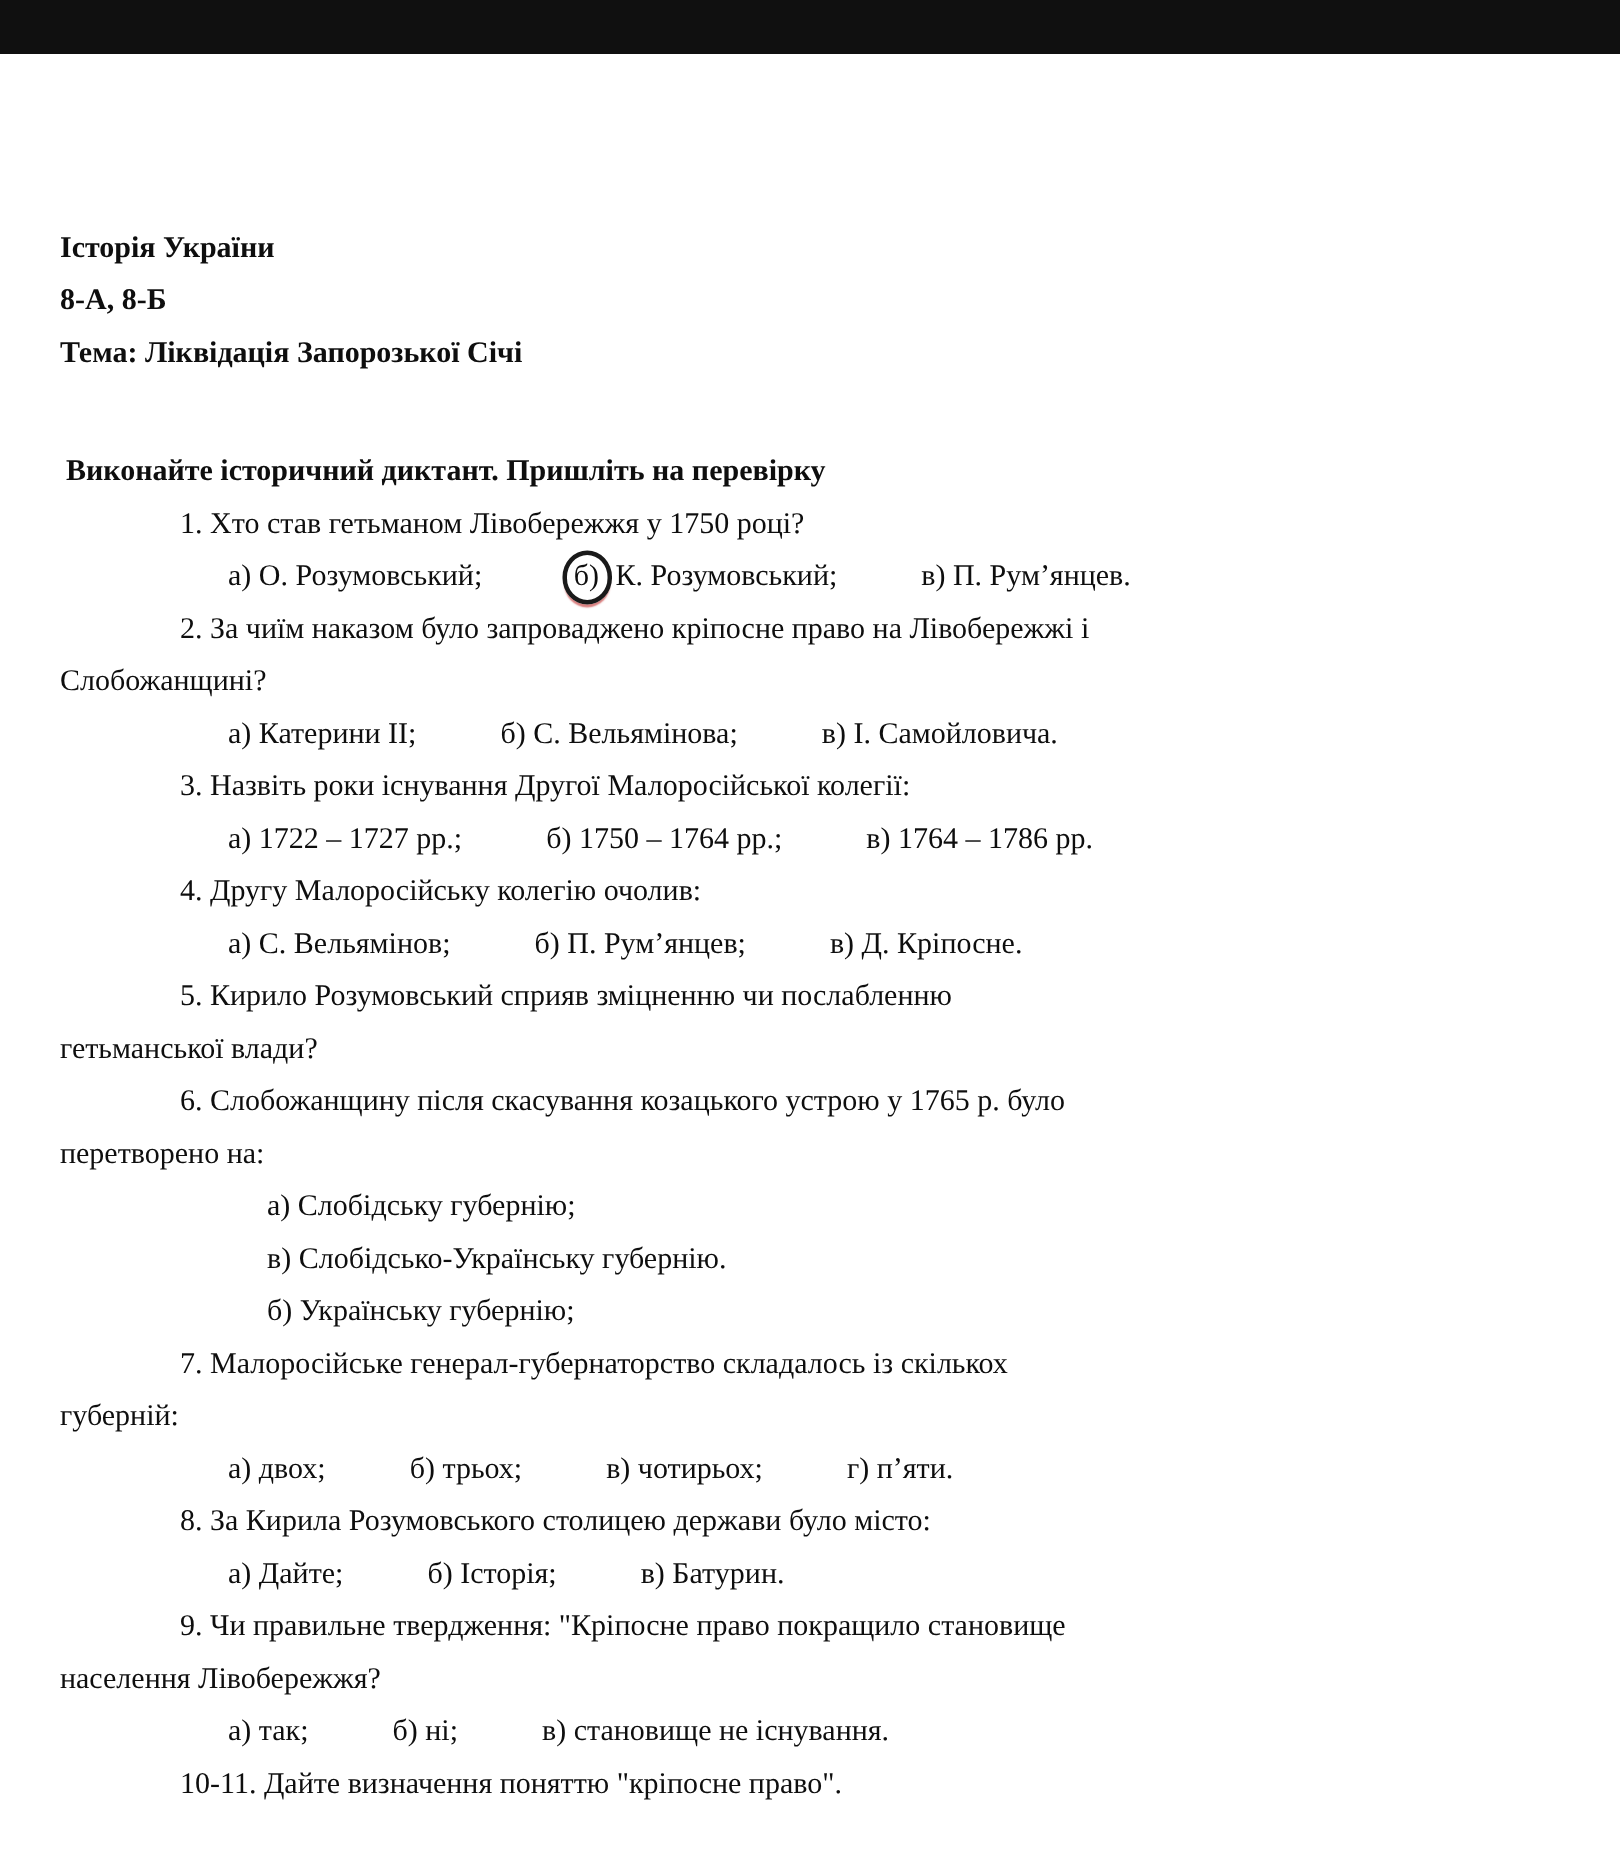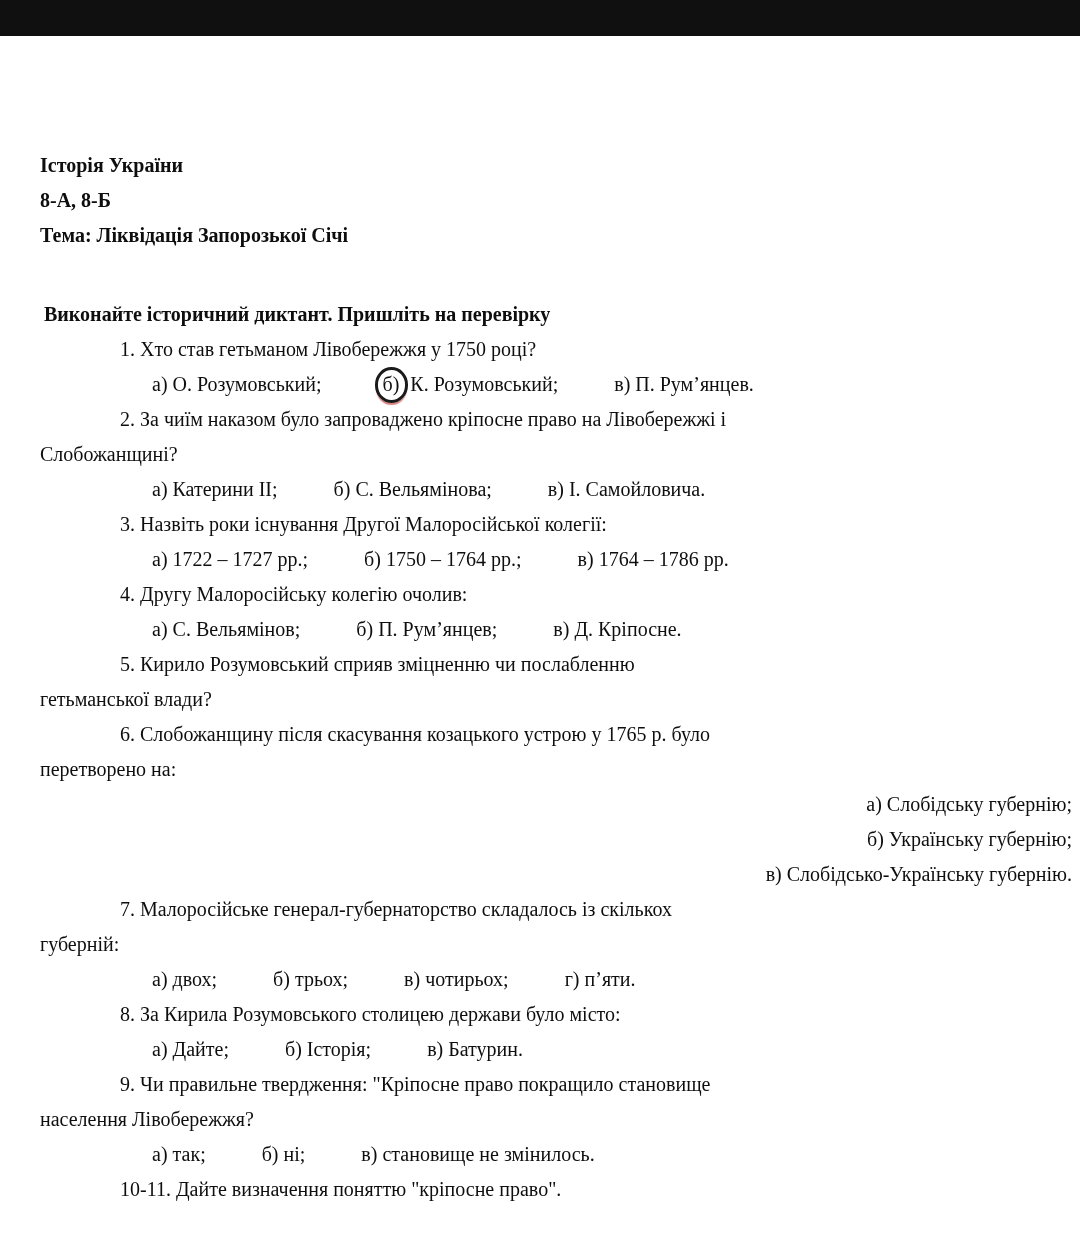--- a/index.html
+++ b/index.html
@@ -38,21 +38,20 @@
   .q-line.first {
     text-indent: 80px;
   }
   .opt-row {
     margin: 0;
     padding-left: 112px;
     white-space: nowrap;
   }
   .opt-row.stacked {
     padding-left: 138px;
-    text-align: right;
   }
   .opt {
     margin-right: 56px;
   }
   .opt:last-child {
     margin-right: 0;
   }
   .marker.circled {
     display: inline-block;
     border: 3px solid #1a1a1a;
@@ -83,25 +82,25 @@
       <p class="opt-row"><span class="opt"><span class="marker">а)</span><span class="opt-text"> Катерини II;</span></span><span class="opt"><span class="marker">б)</span><span class="opt-text"> С. Вельямінова;</span></span><span class="opt"><span class="marker">в)</span><span class="opt-text"> І. Самойловича.</span></span></p>
       <p class="q-line first">3. Назвіть роки існування Другої Малоросійської колегії:</p>
       <p class="opt-row"><span class="opt"><span class="marker">а)</span><span class="opt-text"> 1722 – 1727 рр.;</span></span><span class="opt"><span class="marker">б)</span><span class="opt-text"> 1750 – 1764 рр.;</span></span><span class="opt"><span class="marker">в)</span><span class="opt-text"> 1764 – 1786 рр.</span></span></p>
       <p class="q-line first">4. Другу Малоросійську колегію очолив:</p>
       <p class="opt-row"><span class="opt"><span class="marker">а)</span><span class="opt-text"> С. Вельямінов;</span></span><span class="opt"><span class="marker">б)</span><span class="opt-text"> П. Рум’янцев;</span></span><span class="opt"><span class="marker">в)</span><span class="opt-text"> Д. Кріпосне.</span></span></p>
       <p class="q-line first">5. Кирило Розумовський сприяв зміцненню чи послабленню</p>
       <p class="q-line">гетьманської влади?</p>
       <p class="q-line first">6. Слобожанщину після скасування козацького устрою у 1765 р. було</p>
       <p class="q-line">перетворено на:</p>
       <p class="opt-row stacked"><span class="opt"><span class="marker">а)</span><span class="opt-text"> Слобідську губернію;</span></span></p>
+      <p class="opt-row stacked"><span class="opt"><span class="marker">в)</span><span class="opt-text"> Слобідсько-Українську губернію.</span></span></p>
       <p class="opt-row stacked"><span class="opt"><span class="marker">б)</span><span class="opt-text"> Українську губернію;</span></span></p>
-      <p class="opt-row stacked"><span class="opt"><span class="marker">в)</span><span class="opt-text"> Слобідсько-Українську губернію.</span></span></p>
       <p class="q-line first">7. Малоросійське генерал-губернаторство складалось із скількох</p>
       <p class="q-line">губерній:</p>
       <p class="opt-row"><span class="opt"><span class="marker">а)</span><span class="opt-text"> двох;</span></span><span class="opt"><span class="marker">б)</span><span class="opt-text"> трьох;</span></span><span class="opt"><span class="marker">в)</span><span class="opt-text"> чотирьох;</span></span><span class="opt"><span class="marker">г)</span><span class="opt-text"> п’яти.</span></span></p>
       <p class="q-line first">8. За Кирила Розумовського столицею держави було місто:</p>
       <p class="opt-row"><span class="opt"><span class="marker">а)</span><span class="opt-text"> Дайте;</span></span><span class="opt"><span class="marker">б)</span><span class="opt-text"> Історія;</span></span><span class="opt"><span class="marker">в)</span><span class="opt-text"> Батурин.</span></span></p>
       <p class="q-line first">9. Чи правильне твердження: "Кріпосне право покращило становище</p>
       <p class="q-line">населення Лівобережжя?</p>
-      <p class="opt-row"><span class="opt"><span class="marker">а)</span><span class="opt-text"> так;</span></span><span class="opt"><span class="marker">б)</span><span class="opt-text"> ні;</span></span><span class="opt"><span class="marker">в)</span><span class="opt-text"> становище не змінилось.</span></span></p>
+      <p class="opt-row"><span class="opt"><span class="marker">а)</span><span class="opt-text"> так;</span></span><span class="opt"><span class="marker">б)</span><span class="opt-text"> ні;</span></span><span class="opt"><span class="marker">в)</span><span class="opt-text"> становище не існування.</span></span></p>
       <p class="q-line first">10-11. Дайте визначення поняттю "кріпосне право".</p>
     </div>
 </div>
 
 </body></html>

